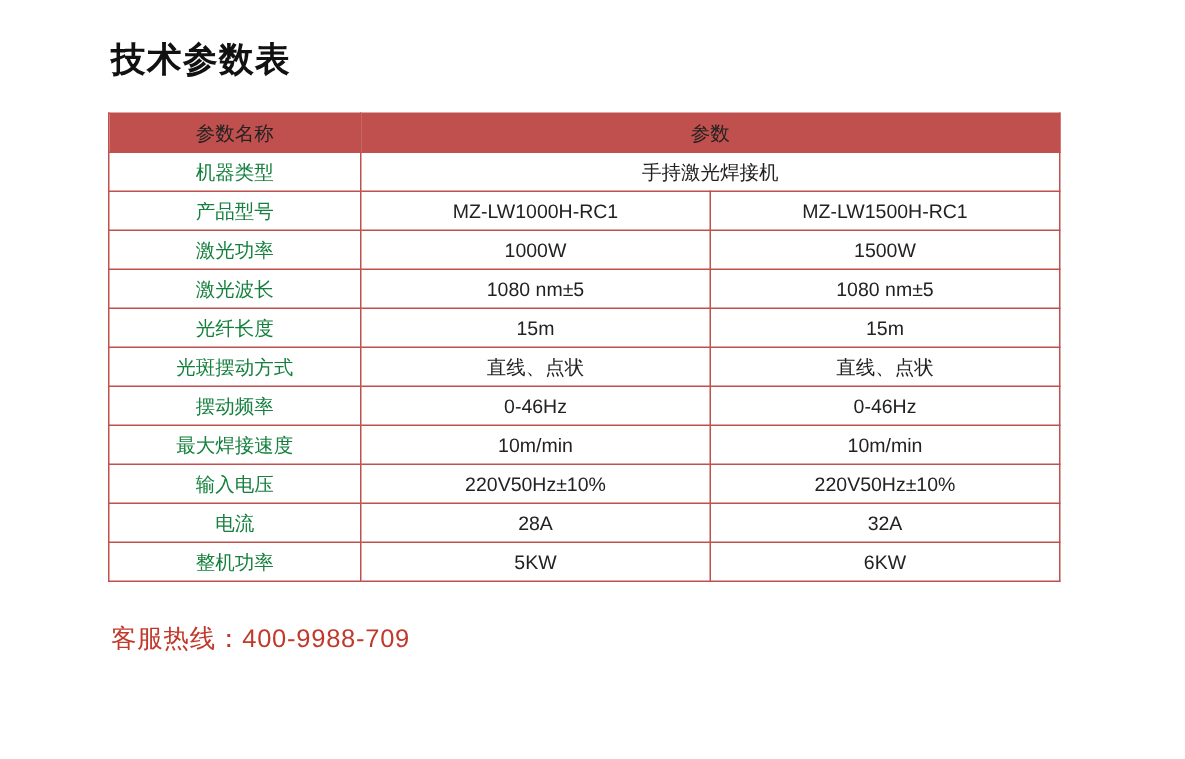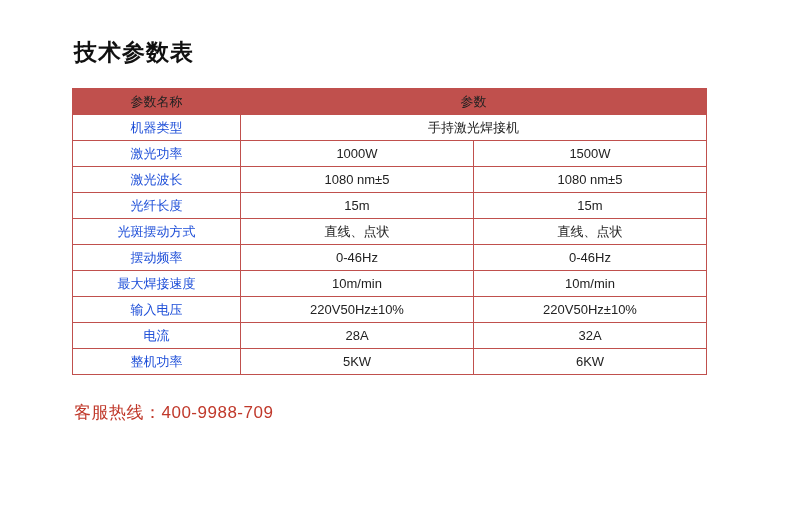--- a/index.html
+++ b/index.html
@@ -12,21 +12,21 @@
     background: #ffffff;
     font-family: "Liberation Sans", "DejaVu Sans", sans-serif;
     color: #1a1a1a;
     overflow: hidden;
   }
   .page {
     position: relative;
     width: 790px;
     height: 426px;
     box-sizing: border-box;
-    padding: 29px 80px 0 72px;
+    padding: 16px 80px 0 72px;
   }
   .page-title {
     font-size: 23px;
     font-weight: bold;
     letter-spacing: 1px;
     color: #111111;
     margin: 8px 0 20px 2px;
   }
   table.spec-table {
     width: 634px;
@@ -48,21 +48,21 @@
   thead th {
     background: #c0504d;
     color: #ffffff;
     font-weight: bold;
     font-size: 13.5px;
     height: 26px;
   }
   .col-name { width: 168px; }
   .col-val  { width: 233px; }
   tbody td.name-cell {
-    color: #1d4ed8;
+    color: #15803d;
   }
   .hotline {
     margin-top: 26px;
     margin-left: 2px;
     font-size: 17px;
     font-weight: normal;
     color: #c0392b;
     letter-spacing: 0.5px;
   }
 </style>
@@ -82,20 +82,25 @@
     <thead>
       <tr>
         <th>参数名称</th>
         <th colspan="2">参数</th>
       </tr>
     </thead>
     <tbody id="table-body">
         <tr>
           <td class="name-cell">机器类型</td>
           <td colspan="2">手持激光焊接机</td>
+        </tr>
+        <tr>
+          <td class="name-cell">产品型号</td>
+          <td>MZ-LW1000H-RC1</td>
+          <td>MZ-LW1500H-RC1</td>
         </tr>
         <tr>
           <td class="name-cell">激光功率</td>
           <td>1000W</td>
           <td>1500W</td>
         </tr>
         <tr>
           <td class="name-cell">激光波长</td>
           <td>1080 nm±5</td>
           <td>1080 nm±5</td>

